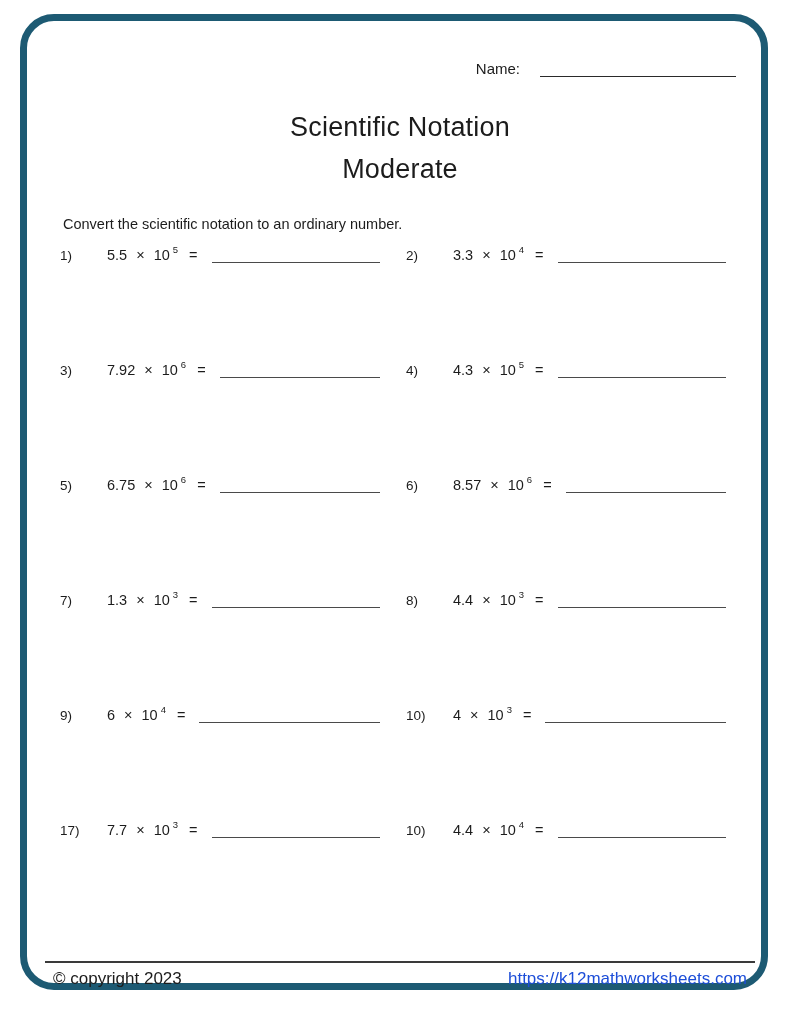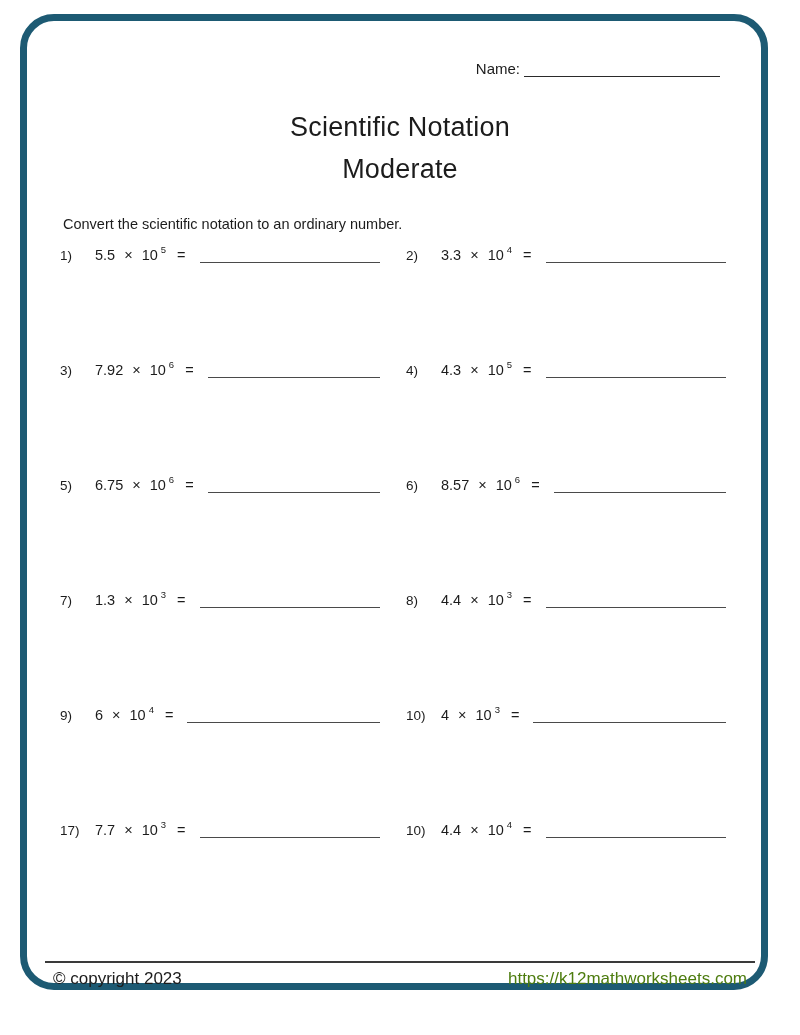--- a/index.html
+++ b/index.html
@@ -14,23 +14,23 @@
   .sheet-border{
     position:absolute;
     left:20px;top:14px;
     width:748px;height:976px;
     border:7px solid #1d5a73;
     border-radius:34px;
     box-sizing:border-box;
   }
   .name-row{
     position:absolute;
-    top:60px;right:80px;
+    top:60px;right:64px;
     font-size:15px;
-    display:flex;align-items:flex-end;gap:4px;
+    display:flex;align-items:flex-end;gap:20px;
   }
   .name-line{
     display:inline-block;
     width:196px;height:1em;
     border-bottom:1.6px solid #2a2a2a;
   }
   .title-block{
     position:absolute;
     top:106px;left:0;right:0;
     text-align:center;
@@ -53,21 +53,21 @@
     grid-auto-rows:115px;
   }
   .problem{
     display:flex;
     align-items:flex-end;
     gap:9px;
     font-size:14.5px;
     height:22px;
   }
   .pnum{min-width:24px;font-size:13.5px;}
-  .coef{margin-left:2px;}
+  .coef{margin-left:14px;}
   .base{white-space:nowrap;}
   .exp{
     font-size:9.5px;
     position:relative;top:-1px;
     margin-left:3px;
   }
   .eq{margin-left:2px;}
   .blank{
     flex:1;
     height:0.95em;
@@ -81,21 +81,21 @@
   }
   .footer{
     position:absolute;
     top:969px;left:53px;right:53px;
     display:flex;
     justify-content:space-between;
     align-items:baseline;
     font-size:17px;
     color:#1c1c1c;
   }
-  .footer a{color:#4d7c0f;text-decoration:none;}
+  .footer a{color:#1d4ed8;text-decoration:none;}
 </style>
 </head>
 <body>
 
 <div class="page">
 
   <div class="sheet-border"></div>
 
   <div class="name-row">
     <span>Name:</span>

